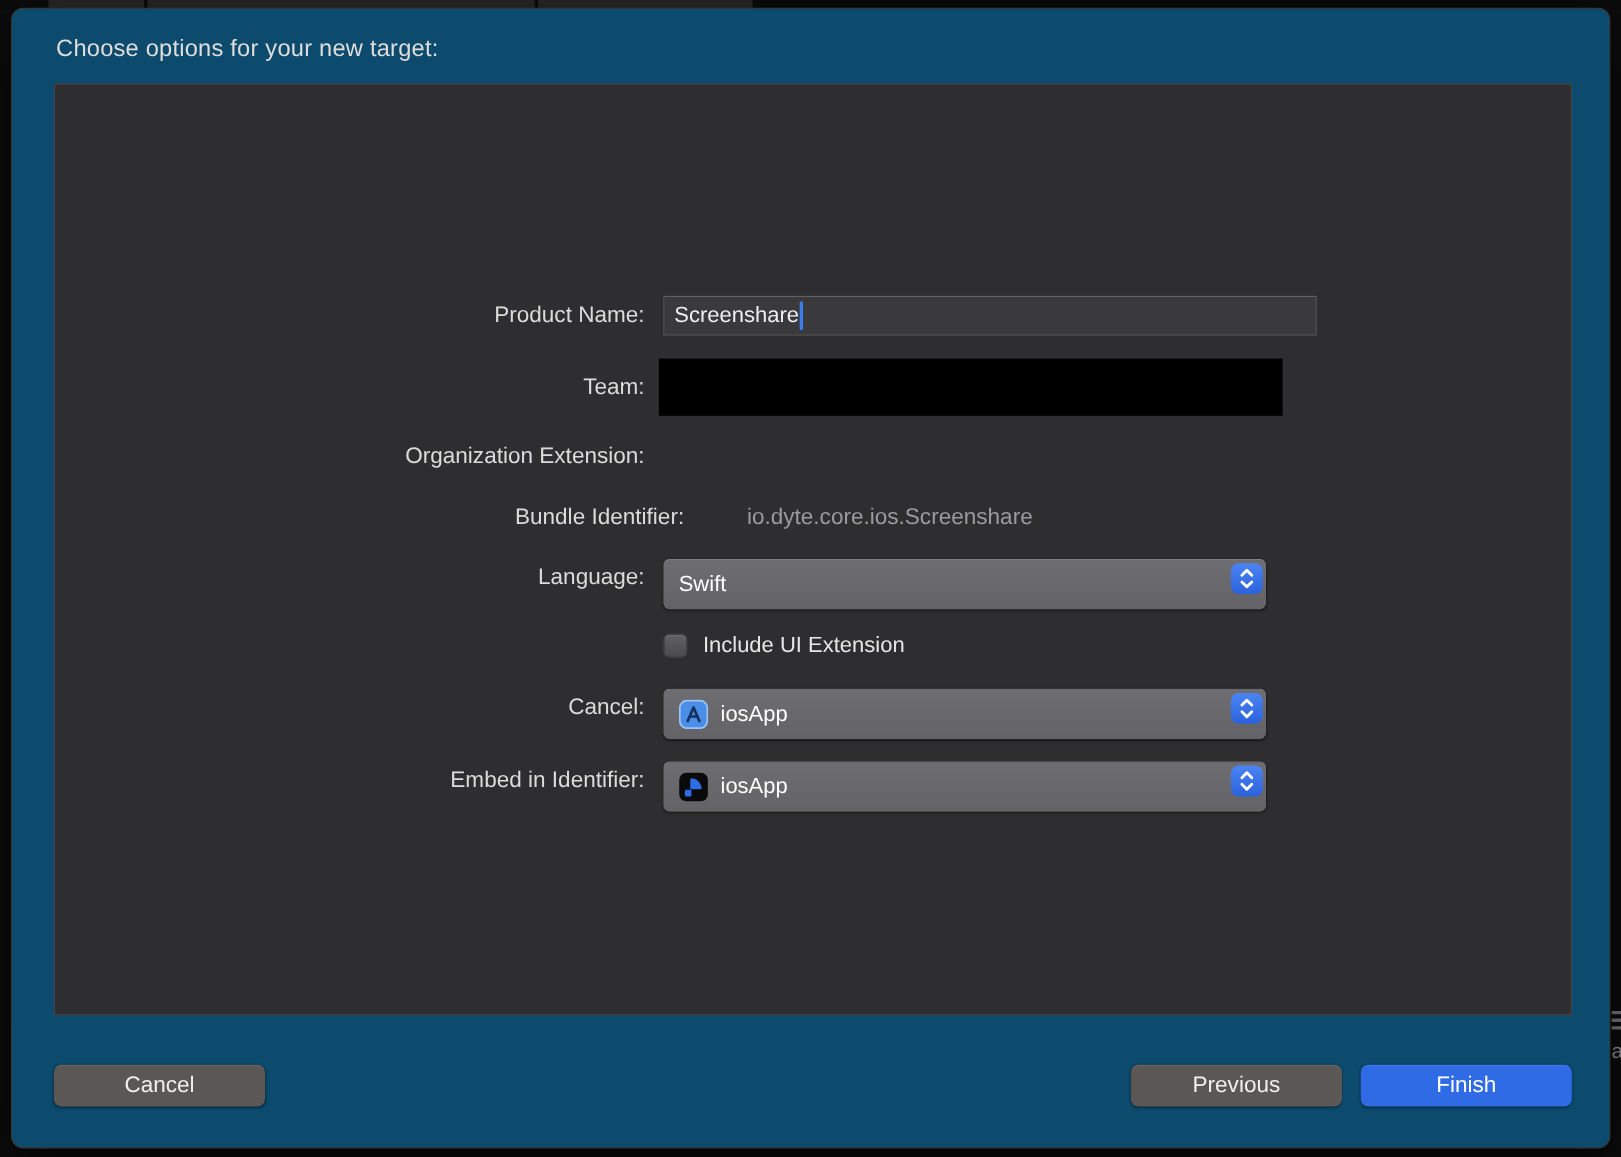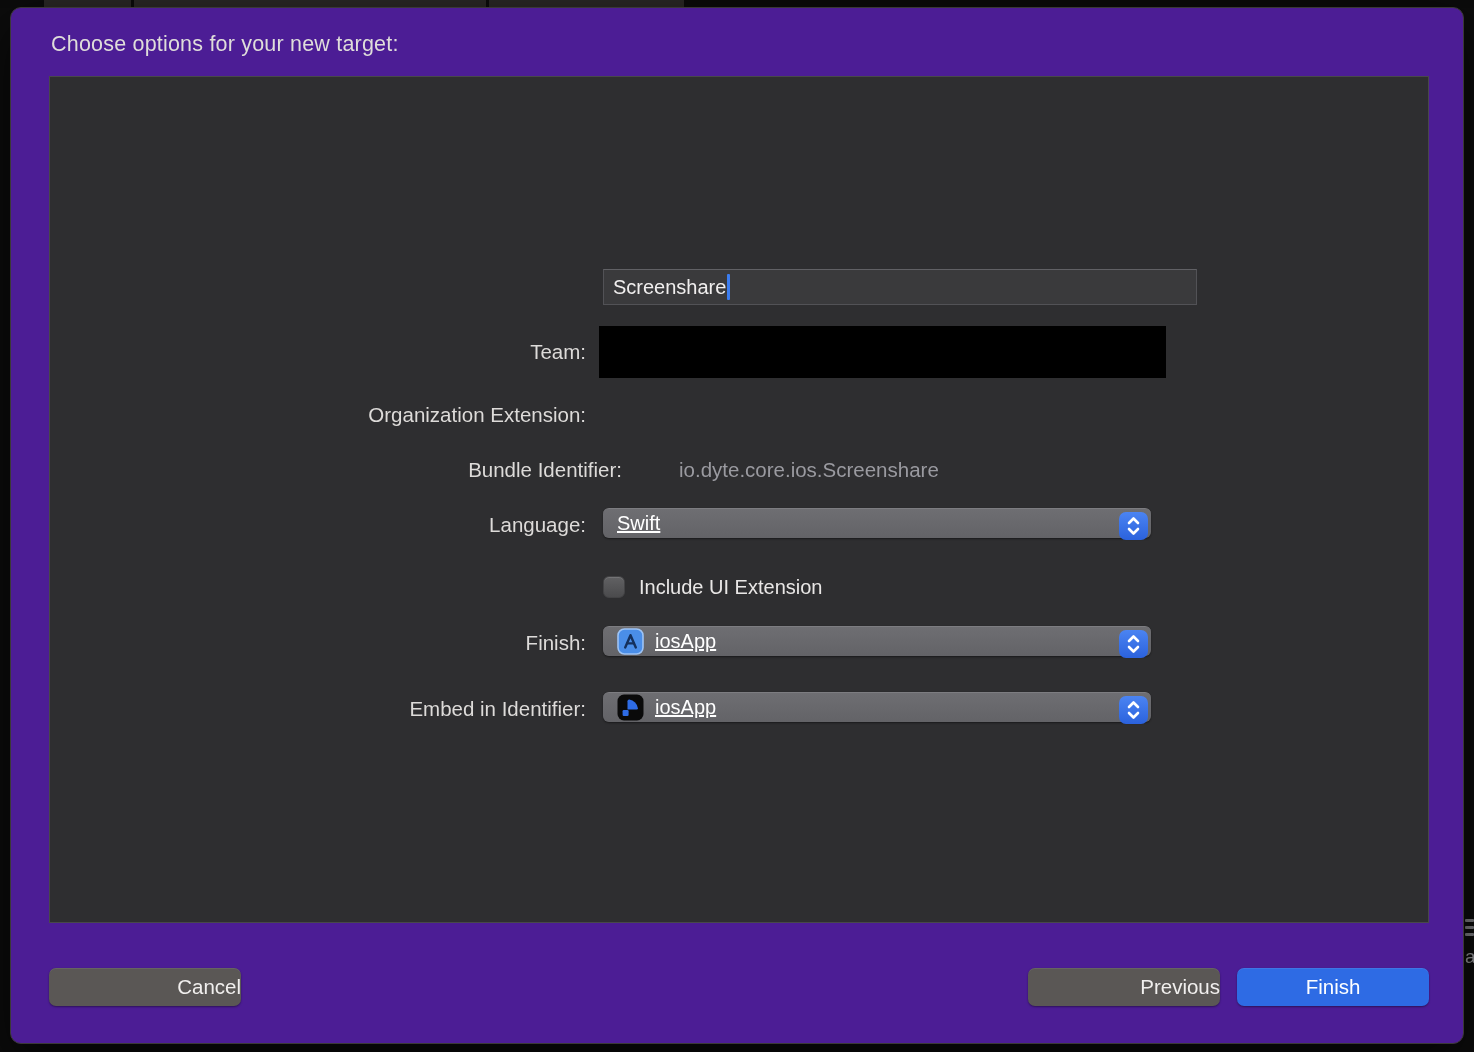--- a/index.html
+++ b/index.html
@@ -19,21 +19,21 @@
 
   
   .edge-fragments { position: absolute; right: 0; top: 915px; width: 10px; height: 120px; color: #8f8f93; overflow: hidden; }
   .edge-bars span { display: block; width: 9px; height: 3px; background: #7e7e82; margin: 4px 0 0 1px; border-radius: 1px; }
   .edge-glyph { font-size: 19px; margin: 10px 0 0 1px; color: #98989c; }
 
   
   .dialog {
     position: absolute; left: 10px; top: 7px;
     width: 1454px; height: 1037px;
-    background: #4c1d95;
+    background: #0c4a6e;
     border: 1px solid #3b3937;
     border-radius: 11px;
     box-shadow: 0 18px 50px rgba(0,0,0,0.65);
   }
   .dialog-title {
     position: absolute; left: 40px; top: 24px;
     font-size: 21.5px; color: #dfddda; letter-spacing: 0.2px;
   }
   .panel {
     position: absolute; left: 38px; top: 68px;
@@ -59,27 +59,27 @@
     color: #f0eeee; font-size: 20px; font-family: inherit;
   }
   .field input::placeholder { color: #7d7d83; opacity: 1; }
   .caret { display: inline-block; width: 3px; height: 26px; background: #3b7df0; margin-left: 1px; border-radius: 1px; }
   .team-box { position: absolute; background: #000; }
   .static-value {
     position: absolute; color: #9a9aa0; font-size: 20.5px;
     height: 36px; line-height: 36px;
   }
   .popup {
-    position: absolute; height: 30px;
+    position: absolute; height: 46px;
     background: linear-gradient(#6e6e72, #636367);
     border-radius: 6px;
     border-top: 1px solid #7d7d81;
     box-shadow: 0 1px 2px rgba(0,0,0,0.45);
     display: flex; align-items: center;
-    color: #ffffff; font-size: 20px; padding-left: 14px; text-decoration: underline;
+    color: #ffffff; font-size: 20px; padding-left: 14px;
   }
   .popup .stepper {
     position: absolute; right: 3px; top: 3px;
     width: 29px; height: 28px; border-radius: 7px;
     background: linear-gradient(#4b84f2, #2b62dd);
     display: flex; align-items: center; justify-content: center;
   }
   .popup .app-icon { width: 27px; height: 27px; margin-right: 11px; margin-left: 2px; flex: 0 0 auto; }
   .checkbox {
     position: absolute; width: 22px; height: 22px; border-radius: 6px;
@@ -89,21 +89,21 @@
   }
   .check-label { position: absolute; color: #e9e7e6; font-size: 20px; height: 28px; line-height: 28px; }
 
   
   .btn {
     position: absolute; top: 960px; width: 192px; height: 38px;
     border: none; border-radius: 7px; font-size: 20.5px;
     font-family: inherit; color: #f1efee; cursor: default;
     box-shadow: inset 0 1px 0 rgba(255,255,255,0.08), 0 1px 2px rgba(0,0,0,0.4);
   }
-  .btn-gray { background: #5a5755; text-align: right; }
+  .btn-gray { background: #5a5755; }
   .btn-blue { background: #2e6be4; color: #ffffff; }
 </style>
 </head>
 <body>
 
 <div class="top-strip">
   <div class="seg seg1"></div>
   <div class="seg seg2"></div>
   <div class="seg seg3"></div>
 </div>
@@ -116,20 +116,21 @@
     </div>
   <div class="edge-glyph">a</div>
 </div>
 
 <div class="dialog">
 
   <div class="dialog-title">Choose options for your new target:</div>
 
   <div class="panel"></div>
 
+  <div class="row-label" style="top:261px;">Product Name:</div>
   <div class="field" style="left:592px; top:261px; width:594px; height:36px;">
     <span>Screenshare</span>
     <span class="caret"></span>
   </div>
 
   <div class="row-label" style="top:326px;">Team:</div>
   <div class="team-box" style="left:588px; top:318px; width:567px; height:52px;"></div>
 
   <div class="row-label" style="top:389px;">Organization Extension:</div>
 
@@ -143,21 +144,21 @@
       <svg width="15" height="20" viewBox="0 0 15 20">
         <path d="M3 7 L7.5 2.5 L12 7" fill="none" stroke="#ffffff" stroke-width="2.6" stroke-linecap="round" stroke-linejoin="round"></path>
         <path d="M3 13 L7.5 17.5 L12 13" fill="none" stroke="#ffffff" stroke-width="2.6" stroke-linecap="round" stroke-linejoin="round"></path>
       </svg>
     </span>
   </div>
 
   <div class="checkbox" style="left:592px; top:568px;"></div>
   <div class="check-label" style="left:628px; top:565px;">Include UI Extension</div>
 
-  <div class="row-label" style="top:617px;">Finish:</div>
+  <div class="row-label" style="top:617px;">Cancel:</div>
   <div class="popup" style="left:592px; top:618px; width:548px; padding-left:12px;">
     <svg class="app-icon" viewBox="0 0 27 27">
       <rect x="1" y="1" width="25" height="25" rx="6.5" fill="#4a8ee8" stroke="#9ec4f5" stroke-width="1.6"></rect>
       <path d="M8.2 19.5 L13.5 7.2 L18.8 19.5" fill="none" stroke="#14305c" stroke-width="2.4" stroke-linecap="round" stroke-linejoin="round"></path>
       <path d="M10.4 15.4 L16.6 15.4" fill="none" stroke="#14305c" stroke-width="2.4" stroke-linecap="round"></path>
     </svg>
     <span>iosApp</span>
     <span class="stepper">
       <svg width="15" height="20" viewBox="0 0 15 20">
         <path d="M3 7 L7.5 2.5 L12 7" fill="none" stroke="#ffffff" stroke-width="2.6" stroke-linecap="round" stroke-linejoin="round"></path>

